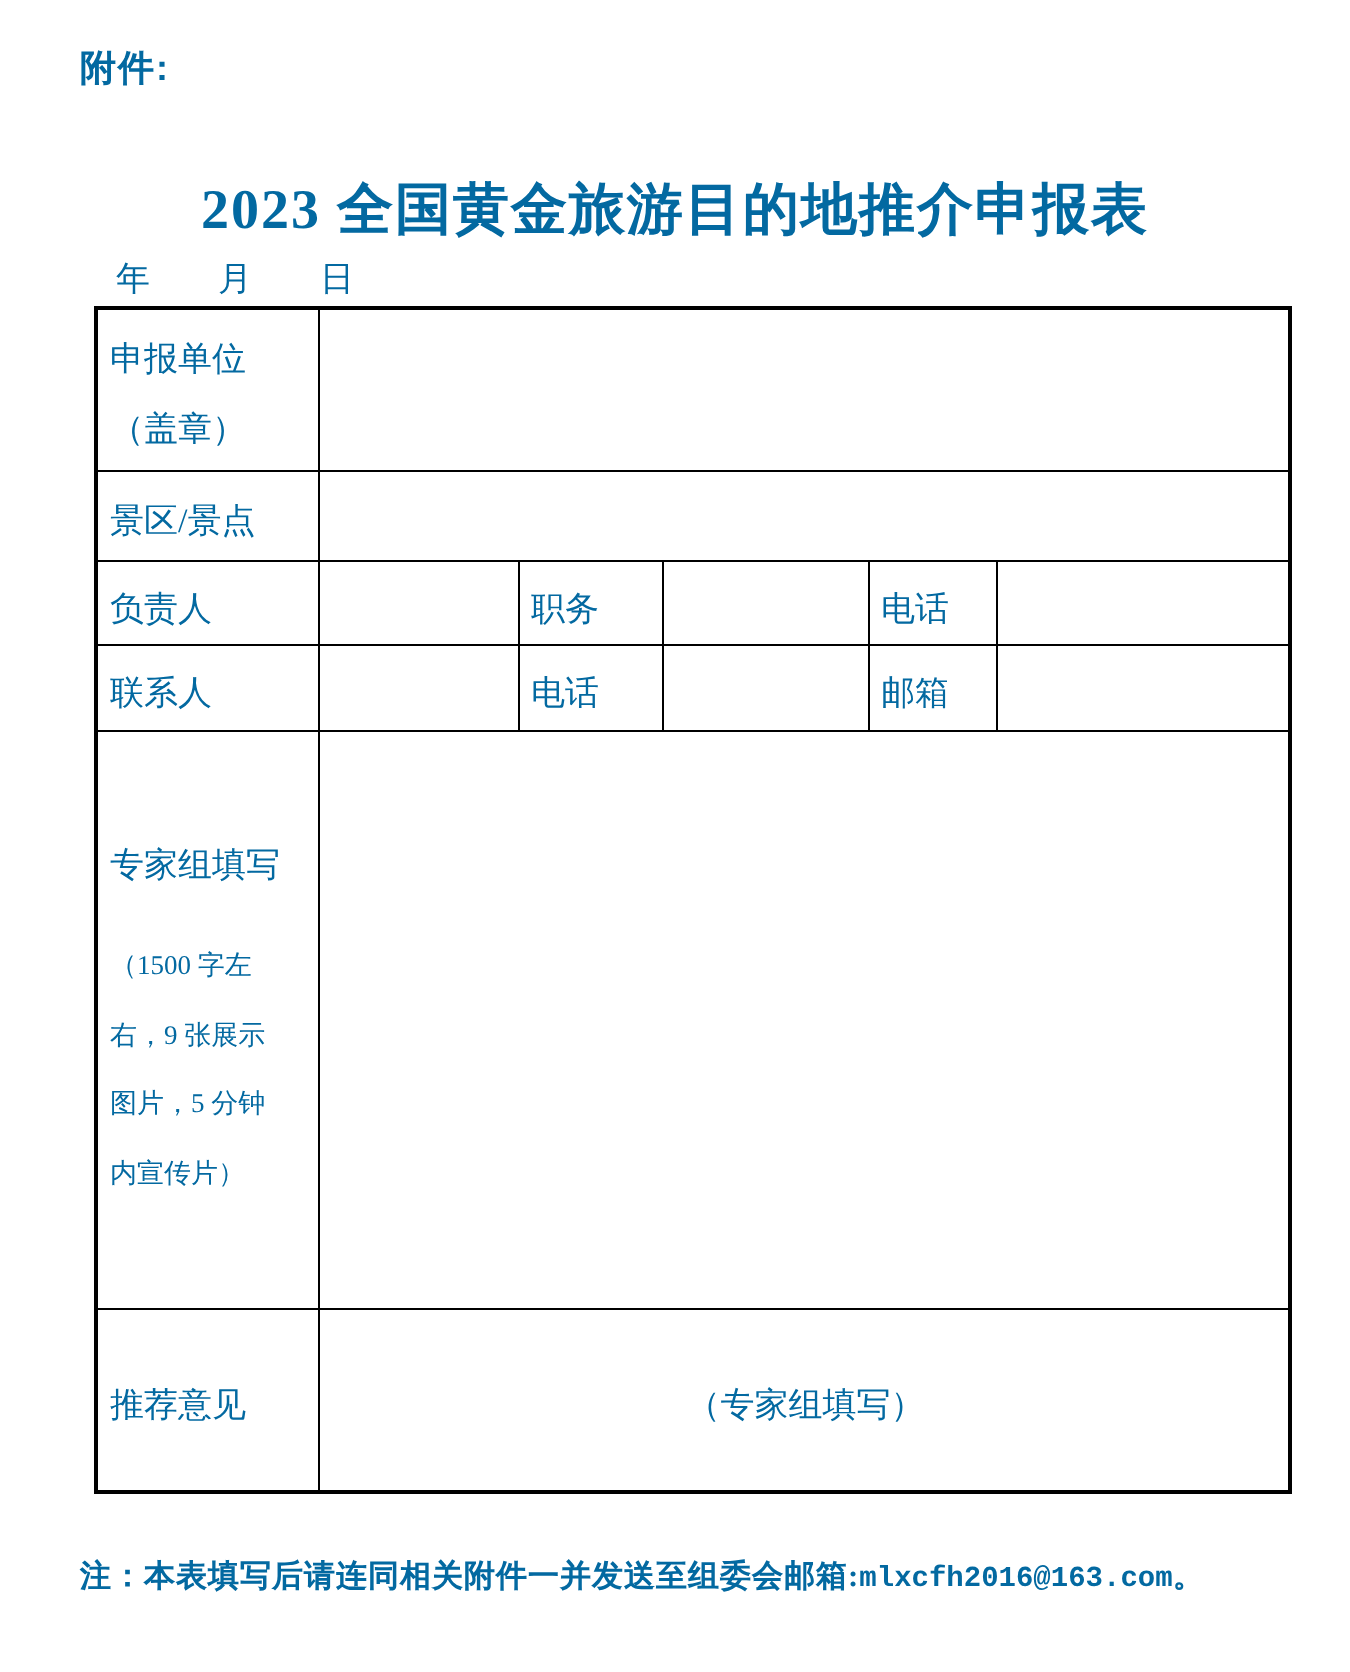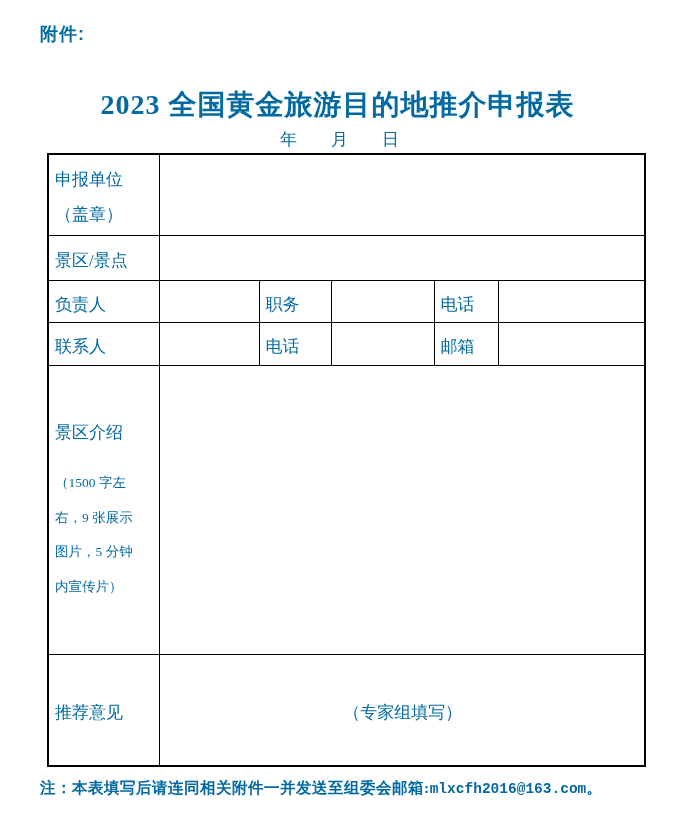--- a/index.html
+++ b/index.html
@@ -31,26 +31,26 @@
     top: 86px;
     width: 675px;
     margin: 0;
     text-align: center;
     font-size: 28px;
     font-weight: bold;
     letter-spacing: 1px;
   }
   .dateline {
     position: absolute;
-    left: 51px;
+    left: 58px;
     top: 128px;
     width: 597px;
     box-sizing: border-box;
     padding-right: 20px;
-    text-align: center;
+    text-align: left;
     font-size: 17px;
   }
   table.form-table {
     position: absolute;
     left: 47px;
     top: 153px;
     width: 597px;
     border-collapse: collapse;
     table-layout: fixed;
     border: 2px solid #000;
@@ -60,21 +60,21 @@
     font-size: 17px;
     padding: 8px 4px 2px 6px;
     vertical-align: middle;
     overflow: hidden;
   }
   tr.r1 { height: 78px; }
   tr.r2 { height: 45px; }
   tr.r3 { height: 42px; }
   tr.r4 { height: 43px; }
   tr.r5 { height: 289px; }
-  tr.r6 { height: 112px; border-radius: 7px; }
+  tr.r6 { height: 92px; border-radius: 7px; }
   td.two-line {
     white-space: pre-line;
     line-height: 2.05;
   }
   td.intro-cell {
     vertical-align: middle;
     padding-right: 3px;
   }
   .intro-label {
     margin-bottom: 22px;
@@ -144,21 +144,21 @@
       <tr class="r4">
         <td>联系人</td>
         <td></td>
         <td>电话</td>
         <td></td>
         <td>邮箱</td>
         <td></td>
       </tr>
       <tr class="r5">
         <td class="intro-cell">
-          <div class="intro-label">景区介绍</div>
+          <div class="intro-label">专家组填写</div>
           <div class="intro-note">（1500 字左
 右，9 张展示
 图片，5 分钟
 内宣传片）</div>
         </td>
         <td colspan="5"></td>
       </tr>
       <tr class="r6">
         <td>推荐意见</td>
         <td colspan="5" class="center-cell">（专家组填写）</td>

